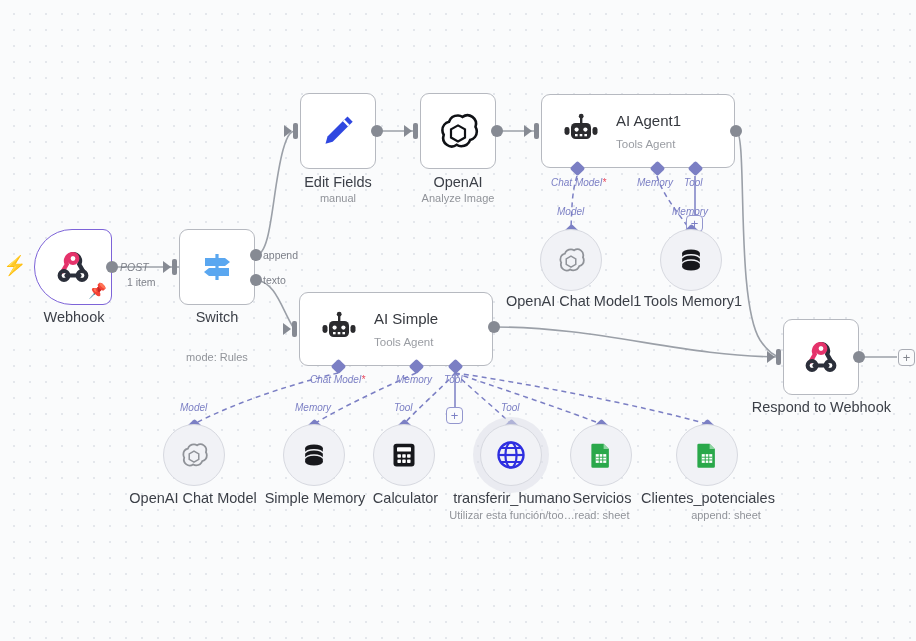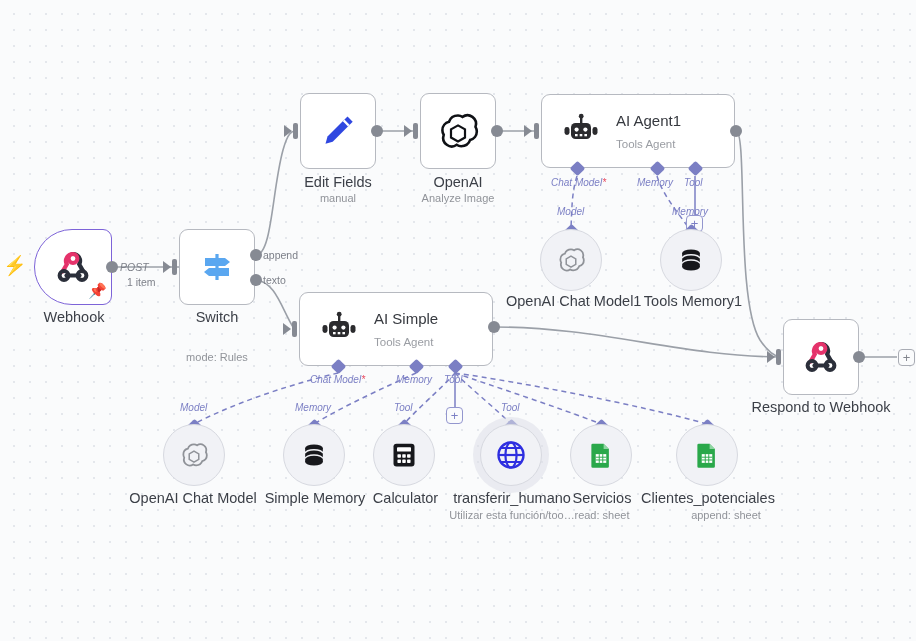--- a/index.html
+++ b/index.html
@@ -433,15 +433,15 @@
       <circle cx="20" cy="11.5" r="4.4" fill="none" stroke="#e5336b" stroke-width="4"></circle>
       <circle cx="11" cy="28.5" r="4.4" fill="none" stroke="#2b2f3a" stroke-width="4"></circle>
       <circle cx="29" cy="28.5" r="4.4" fill="none" stroke="#2b2f3a" stroke-width="4"></circle>
       <path d="M13.5 28.5 L26.5 28.5" stroke="#2b2f3a" stroke-width="4.2" stroke-linecap="round"></path>
     </svg>
   </div>
   <div class="in-bar" style="left:776px; top:349px;"></div>
   <div class="in-arrow" style="left:767px; top:351px;"></div>
   <div class="out-dot" style="left:853px; top:351px;"></div>
   <div class="plus-btn grey" style="left:898px; top:349px;">+</div>
-  <div class="node-title" style="left:751px; top:400px; width:140px;">Respond to Webhook</div>
+  <div class="node-title" style="left:751px; top:400px; width:140px;text-align:right;">Respond to Webhook</div>
 
 </div>
 
 </body></html>

